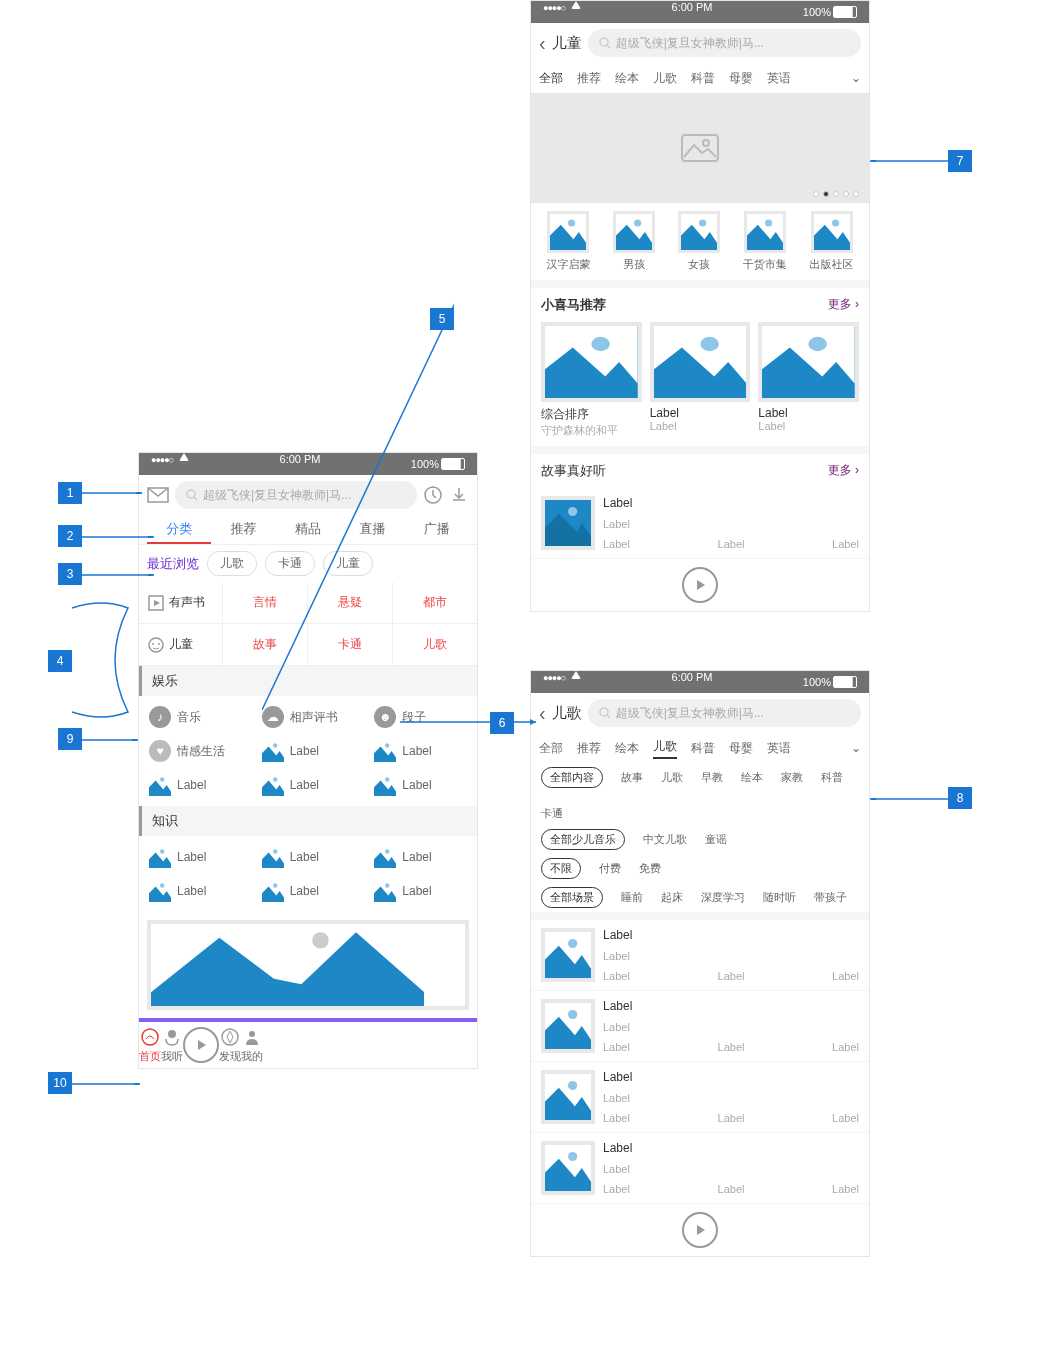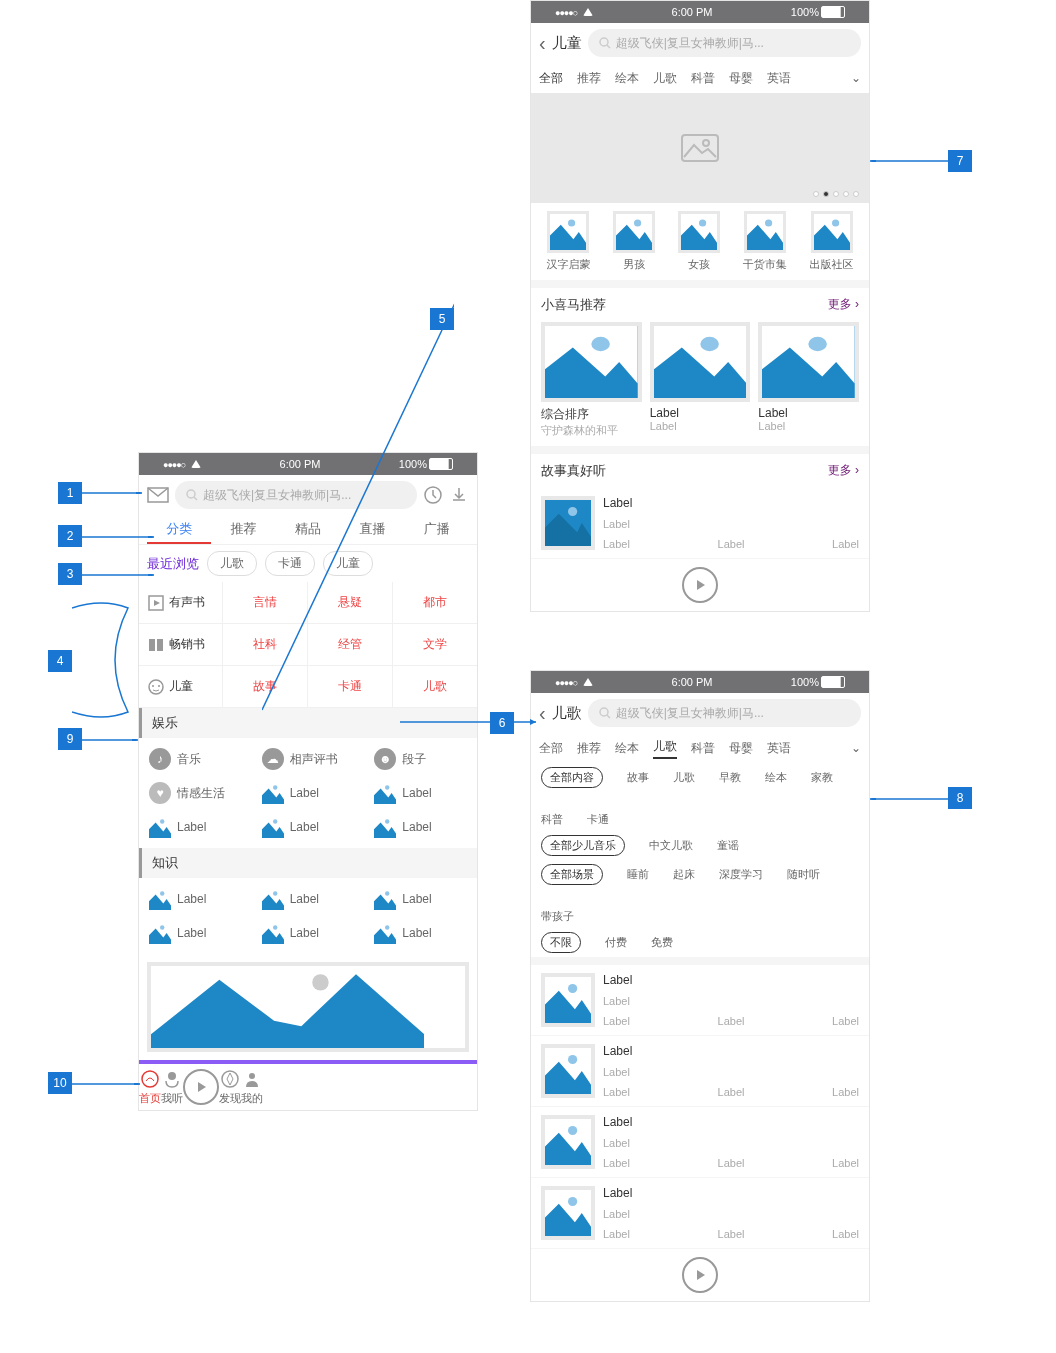--- a/index.html
+++ b/index.html
@@ -1,18 +1,18 @@
 <!DOCTYPE html>
 <html><head>
 <meta charset="utf-8">
 <style>
 *{box-sizing:border-box;margin:0;padding:0}
 body{font-family:-apple-system,'Helvetica Neue',Arial,sans-serif;background:#fff;font-size:12px;color:#333;width:1056px;height:1353px;position:relative}
 .phone{position:absolute;background:#fff;border:1px solid #e5e5e5}
-.stbar{background:#717174;color:#fff;height:22px;display:flex;align-items:center;padding:0 24px;font-size:11px}
+.stbar{background:#717174;color:#fff;height:22px;display:flex;padding:0 12px;font-size:11px}
 .stbar .time{flex:1;text-align:center}
 .dots{display:inline-block;margin-right:6px}
 .dots::before{content:"●●●●○";letter-spacing:-1px;font-size:9px}
 .wifi{display:inline-block;width:0;height:0;border-left:5px solid transparent;border-right:5px solid transparent;border-bottom:8px solid #fff;border-radius:2px}
 .batt{display:inline-flex;align-items:center;gap:2px}
 .batt::after{content:"";display:inline-block;width:22px;height:10px;border:1px solid #fff;border-radius:2px;background:linear-gradient(#fff,#fff) left/85% 100% no-repeat}
 .row{display:flex;align-items:center}
 .srow{padding:6px 8px;gap:6px}
 .sbox{flex:1;background:#f0f0f0;border-radius:15px;height:28px;display:flex;align-items:center;padding:0 10px;color:#aaa;font-size:12px}
 .sbox svg{margin-right:4px}
@@ -58,21 +58,21 @@
 .bplay{display:flex;justify-content:center;padding:8px}
 .backrow{display:flex;align-items:center;padding:6px 8px;gap:6px}
 .back{font-size:20px;color:#666}
 .backtitle{font-size:15px;color:#333}
 .tabs2{display:flex;padding:0 8px;height:30px;gap:14px;font-size:12px;align-items:center;color:#666}
 .tabs2>div.active{color:#333;font-weight:500;border-bottom:2px solid #333;padding-bottom:2px}
 .tabs2 .chev{margin-left:auto}
 .filterrow{display:flex;padding:6px 10px;gap:12px;font-size:12px;color:#666;align-items:center}
 .pillbtn{border:1px solid #ccc;border-radius:11px;padding:2px 8px;font-size:11px;color:#666;display:inline-flex;align-items:center;gap:2px}
 .pillbtn.sel{border-color:#333;color:#333;font-weight:500}
-.pillrow{display:flex;padding:4px 10px;gap:24px;font-size:11px;color:#666;align-items:center;flex-wrap:wrap}
+.pillrow{display:flex;padding:4px 10px;gap:18px;font-size:11px;color:#666;align-items:center;flex-wrap:wrap}
 .sep{height:8px;background:#f5f5f5}
 svg{flex-shrink:0}
 .marker{position:absolute;background:#1976D2;color:#fff;width:24px;height:22px;display:flex;align-items:center;justify-content:center;font-size:12px;z-index:10}
 .arrow{position:absolute;pointer-events:none;z-index:5}
 .ithumb svg,.catthumb svg,.cardimg svg,.hitemimg svg{position:absolute;top:0;left:0;width:100%;height:100%}
 </style>
 </head>
 <body>
 
 <div class="phone" style="left:138px;top:452px;width:340px">
@@ -124,31 +124,20 @@
           </svg>
           <span>有声书</span>
         </div>
         <div class="gcell">言情</div>
         <div class="gcell">悬疑</div>
         <div class="gcell">都市</div>
       </div>
       <div class="gridrow">
         <div class="gheadcell">
           <svg width="18" height="18" viewBox="0 0 18 18">
-            <path d="M2 3 H8 V15 H2 Z M10 3 H16 V15 H10 Z" fill="#999"></path>
-          </svg>
-          <span>畅销书</span>
-        </div>
-        <div class="gcell">社科</div>
-        <div class="gcell">经管</div>
-        <div class="gcell">文学</div>
-      </div>
-      <div class="gridrow">
-        <div class="gheadcell">
-          <svg width="18" height="18" viewBox="0 0 18 18">
             <circle cx="9" cy="9" r="7" fill="none" stroke="#999" stroke-width="1.5"></circle>
             <circle cx="6" cy="8" r="1" fill="#999"></circle>
             <circle cx="12" cy="8" r="1" fill="#999"></circle>
             <path d="M6 12 Q9 14 12 12" fill="none" stroke="#999"></path>
           </svg>
           <span>儿童</span>
         </div>
         <div class="gcell">故事</div>
         <div class="gcell">卡通</div>
         <div class="gcell">儿歌</div>
@@ -405,21 +394,21 @@
       <div><div class="catthumb">
           <svg viewBox="0 0 10 10" preserveAspectRatio="none">
             <rect width="10" height="10" fill="#fff"></rect>
             <circle cx="6" cy="2.5" r="1" fill="#8fc5e8"></circle>
             <polygon points="0,10 0,6 3,3 6.5,7 8,5 10,8 10,10" fill="#1E88C7"></polygon>
           </svg>
         </div>出版社区</div>
     </div>
   <div class="sep"></div>
   <div class="listhd">
-      <span style="font-weight:400">小喜马推荐</span>
+      <span style="font-weight:700">小喜马推荐</span>
       <span class="more"><span>更多</span> ›</span>
     </div>
   <div class="cardrow" id="cardrow">
       <div class="card">
         <div class="cardimg">
           <svg viewBox="0 0 10 10" preserveAspectRatio="none">
             <rect width="10" height="10" fill="#fff"></rect>
             <circle cx="6" cy="2.5" r="1" fill="#8fc5e8"></circle>
             <polygon points="0,10 0,6 3,3 6.5,7 8,5 10,8 10,10" fill="#1E88C7"></polygon>
           </svg>
@@ -520,32 +509,32 @@
       <span>绘本</span>
       <span>家教</span>
       <span>科普</span>
       <span>卡通</span>
     </div>
   <div class="pillrow" id="f2">
       <span class="pillbtn sel">全部少儿音乐</span>
       <span>中文儿歌</span>
       <span>童谣</span>
     </div>
+  <div class="pillrow" id="f4">
+      <span class="pillbtn sel">不限</span>
+      <span>付费</span>
+      <span>免费</span>
+    </div>
   <div class="pillrow" id="f3">
       <span class="pillbtn sel">全部场景</span>
       <span>睡前</span>
       <span>起床</span>
       <span>深度学习</span>
       <span>随时听</span>
       <span>带孩子</span>
-    </div>
-  <div class="pillrow" id="f4">
-      <span class="pillbtn sel">不限</span>
-      <span>付费</span>
-      <span>免费</span>
     </div>
   <div class="sep"></div>
   <div id="items3">
       <div class="hitem">
         <div class="hitemimg">
           <svg viewBox="0 0 10 10" preserveAspectRatio="none">
             <rect width="10" height="10" fill="#fff"></rect>
             <circle cx="6" cy="2.5" r="1" fill="#8fc5e8"></circle>
             <polygon points="0,10 0,6 3,3 6.5,7 8,5 10,8 10,10" fill="#1E88C7"></polygon>
           </svg>

